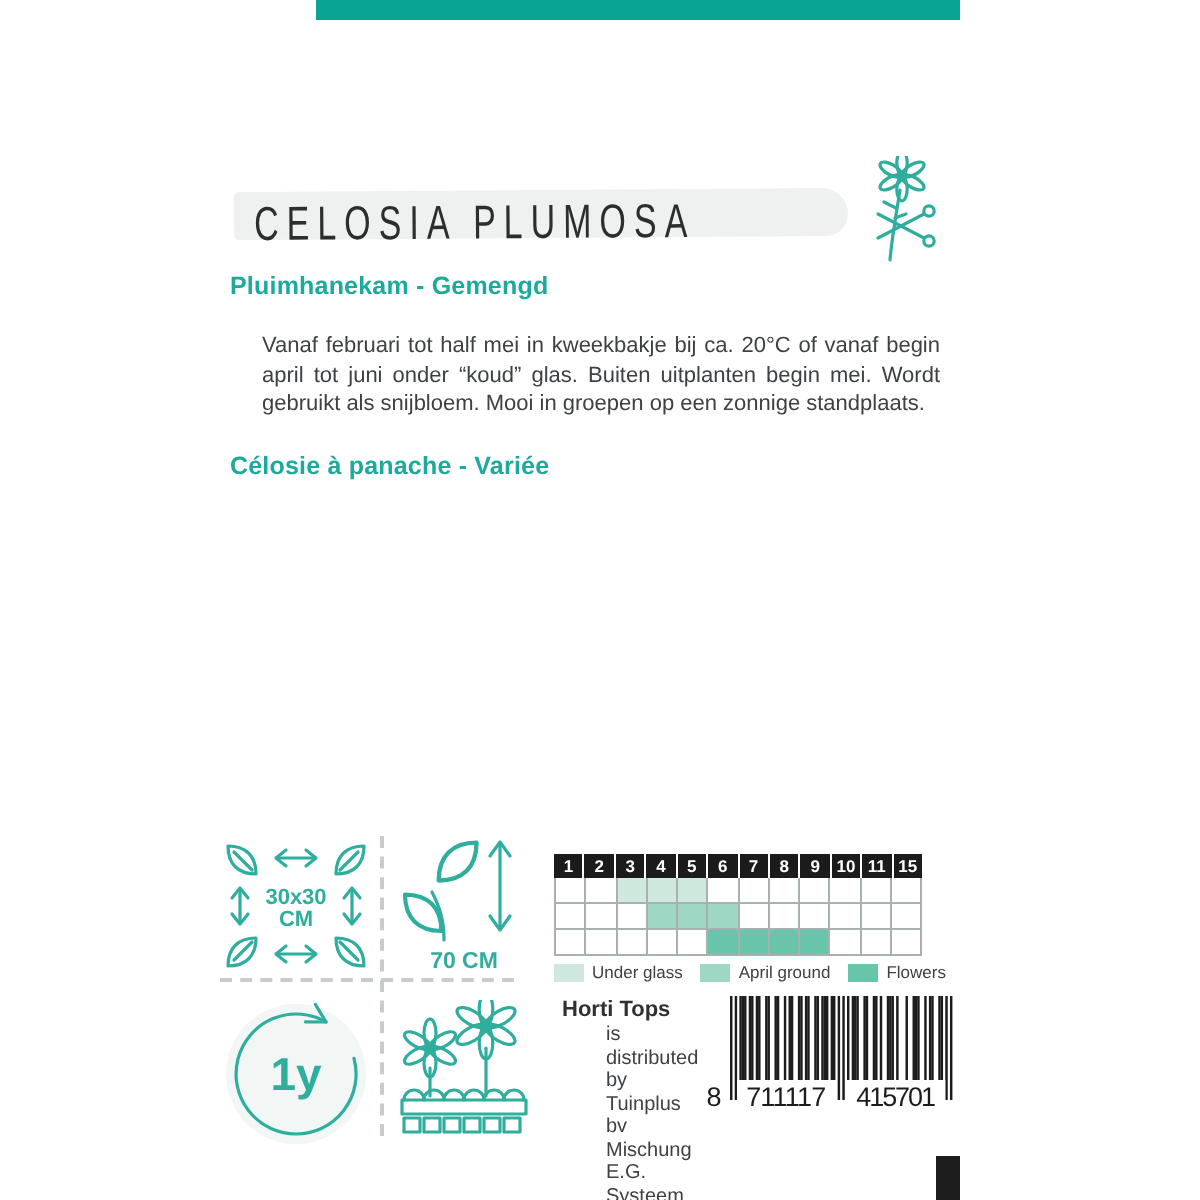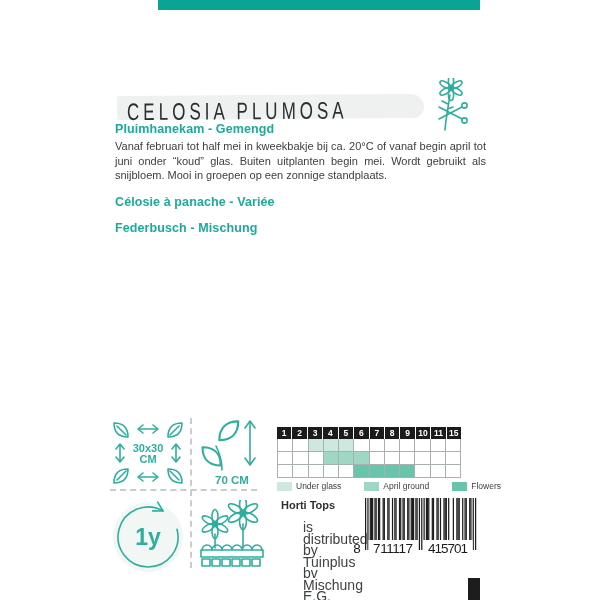--- a/index.html
+++ b/index.html
@@ -10,52 +10,52 @@
   .top-bar{position:absolute;left:158px;top:0;width:322px;height:10px;background:#0ba394;}
 
   
   .title-banner{position:absolute;left:117px;top:95px;width:307px;height:24px;
     background:#eef1f0;border-radius:3px 14px 12px 3px;transform:rotate(-0.4deg);}
   .title-text{position:absolute;left:10px;top:3px;font-size:17px;font-weight:400;
     letter-spacing:4px;color:#2b2e2f;transform:scaleY(1.4);transform-origin:left top;white-space:nowrap;}
   .cutflower{position:absolute;left:428px;top:78px;}
 
   
-  .text-col{position:absolute;left:115px;top:122px;width:371px;}
+  .text-col{position:absolute;left:115px;top:136px;width:371px;}
   .sec{margin:0 0 12px 0;}
   .sec h3{margin:0 0 3px 0;font-size:12.5px;font-weight:700;color:#1caa9b;letter-spacing:.1px;}
-  .sec p{margin:0;font-size:11px;line-height:14.6px;color:#3d4143;text-align:justify;}
+  .sec p{margin:16px;font-size:11px;line-height:14.6px;color:#3d4143;text-align:justify;}
 
   
   .divider-v{position:absolute;left:190px;top:418px;height:150px;border-left:2px dashed #c8cdcc;}
   .divider-h{position:absolute;left:110px;top:489px;width:147px;border-top:2px dashed #c8cdcc;}
   .picto{position:absolute;}
   .p-spacing{left:110px;top:420px;}
   .p-height{left:198px;top:416px;}
   .p-cycle{left:111px;top:500px;}
   .p-tray{left:198px;top:500px;}
 
   
   .calendar{position:absolute;left:277px;top:427px;width:184px;}
   .cal-header{display:flex;}
   .cal-mcell{flex:1;height:12px;background:#1b1b1b;color:#fff;font-size:8.5px;font-weight:700;
     display:flex;align-items:center;justify-content:center;border-right:1px solid #fff;}
   .cal-mcell:last-child{border-right:none;}
   .cal-body{border-left:1px solid #a9b1b0;}
   .cal-row{display:flex;}
   .cal-cell{flex:1;height:12px;background:#fff;border-right:1px solid #a9b1b0;border-bottom:1px solid #a9b1b0;}
   .cal-legend{display:flex;align-items:center;margin-top:3px;width:190px;justify-content:flex-start;}
-  .leg-item{display:flex;align-items:center;margin-right:23px;justify-content:space-between;}
+  .leg-item{display:flex;align-items:center;margin-right:9px;justify-content:space-between;}
   .leg-swatch{width:15px;height:9px;margin-right:4px;display:inline-block;}
   .leg-label{font-size:8.5px;color:#3d4143;white-space:nowrap;}
 
   
   .dist{position:absolute;left:281px;top:499px;width:72px;}
-  .dist-brand{font-size:11px;font-weight:700;color:#2d3132;margin-bottom:11px;}
-  .dist-line{font-size:14px;line-height:11.5px;color:#3e4244;padding-left:22px;}
+  .dist-brand{font-size:11px;font-weight:700;color:#2d3132;margin-bottom:1px;}
+  .dist-line{font-size:10px;line-height:11.5px;color:#3e4244;padding-left:22px;}
   .barcode{position:absolute;left:352px;top:498px;}
   .print-mark{position:absolute;left:468px;top:578px;width:12px;height:22px;background:#1d1d1d;}
 
   .ico-stroke{stroke:#2fae9e;fill:none;stroke-width:1.6;stroke-linecap:round;stroke-linejoin:round;}
   .ico-text{fill:#2fae9e;font-weight:700;font-family:"Liberation Sans",sans-serif;}
 </style>
 </head>
 <body>
 
 <div class="top-bar"></div>
@@ -85,21 +85,20 @@
 
 <div class="text-col">
   <div class="sec">
     <h3>Pluimhanekam - Gemengd</h3>
     <p>Vanaf februari tot half mei in kweekbakje bij ca. 20°C of vanaf begin april tot juni onder “koud” glas. Buiten uitplanten begin mei. Wordt gebruikt als snijbloem. Mooi in groepen op een zonnige standplaats.</p>
   </div>
   <div class="sec">
     <h3>Célosie à panache - Variée</h3>
   </div>
   <div class="sec">
-    <h3>Federbusch - Mischung</h3>
   </div>
 </div>
 
 <div class="divider-v"></div>
 <div class="divider-h"></div>
 
 <svg class="picto p-spacing" width="76" height="66" viewBox="0 0 76 66">
   <g class="ico-stroke" stroke-width="1.4">
     <g transform="translate(19,2) scale(-1,1)">
         <path d="M1 15 C1 6 6 1 15 1 C15 10 10 15 1 15 Z"></path>

